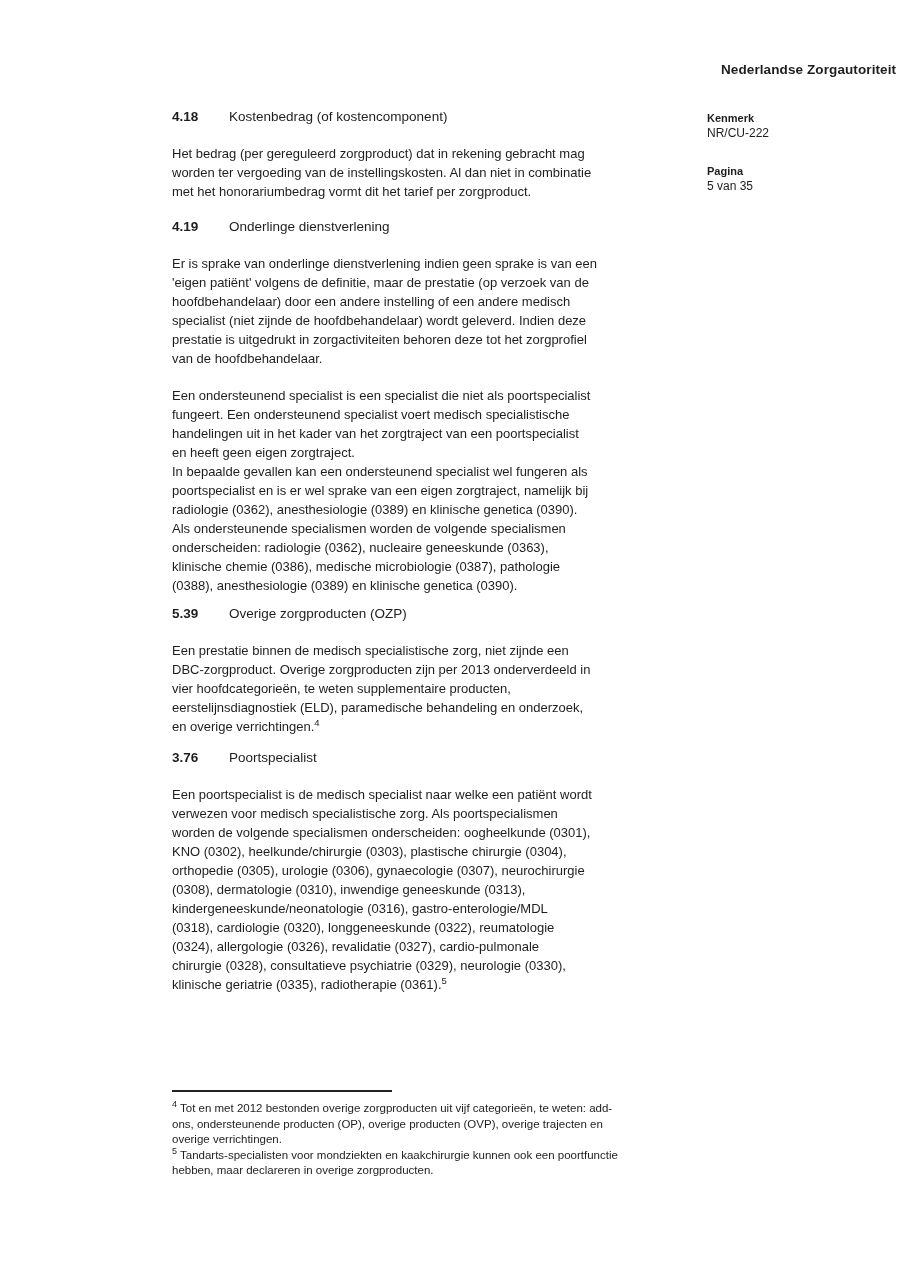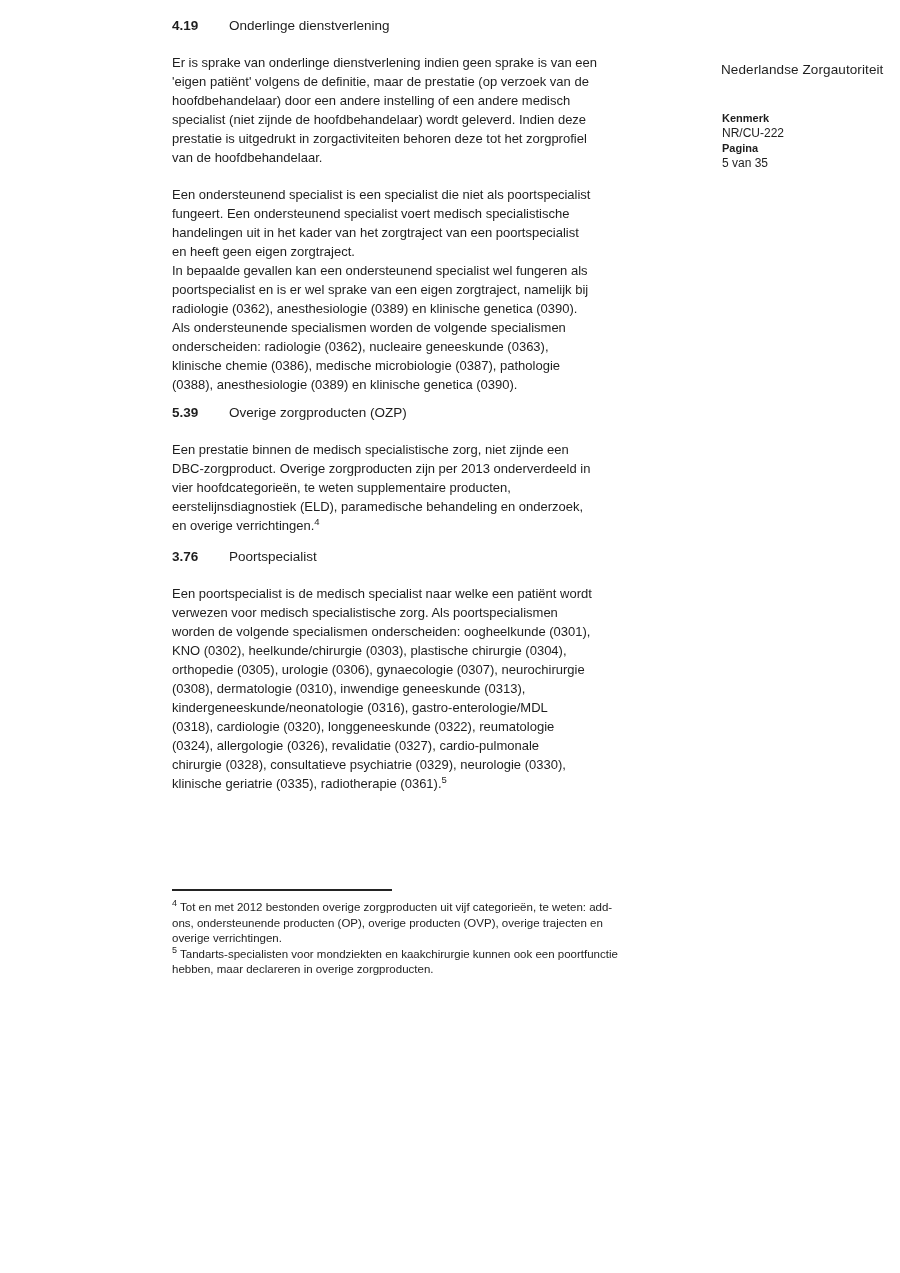--- a/index.html
+++ b/index.html
@@ -14,31 +14,31 @@
     overflow: hidden;
   }
   .page { position: absolute; inset: 0; background: #ffffff; }
 
   
   .brand {
     position: absolute;
     left: 686px;
     top: 62px;
     font-size: 13.5px;
-    font-weight: normal;
+    font-weight: bold;
     letter-spacing: 0.1px;
     white-space: nowrap;
     padding-left: 35px;
   }
 
   
-  .meta { position: absolute; left: 722px; top: 112px; width: 160px; }
+  .meta { position: absolute; left: 707px; top: 112px; width: 160px; }
   .meta-label { font-size: 11px; font-weight: bold; line-height: 13px; }
   .meta-value { font-size: 12px; line-height: 15px; margin-top: 1px; }
-  .meta-label.gap { margin-top: 1px; }
+  .meta-label.gap { margin-top: 24px; }
 
   
   .content { position: absolute; left: 172px; top: 0; width: 510px; }
   h2 {
     margin: 0;
     font-size: 13.5px;
     font-weight: normal;
     line-height: 18px;
     white-space: nowrap;
   }
@@ -82,20 +82,24 @@
   <aside class="meta">
     <div class="meta-label">Kenmerk</div>
     <div class="meta-value">NR/CU-222</div>
     <div class="meta-label gap">Pagina</div>
     <div class="meta-value">5 van 35</div>
   </aside>
 
   <main class="content">
 
     <section class="sec s1">
+      <h2><span class="num">4.18</span><span class="ttl">Kostenbedrag (of kostencomponent)</span></h2>
+      <p class="body"><span>Het bedrag (per gereguleerd zorgproduct) dat in rekening gebracht mag
+worden ter vergoeding van de instellingskosten. Al dan niet in combinatie
+met het honorariumbedrag vormt dit het tarief per zorgproduct.</span><sup class="fnref"></sup></p>
     </section>
 
     <section class="sec s2">
       <h2><span class="num">4.19</span><span class="ttl">Onderlinge dienstverlening</span></h2>
       <p class="body"><span>Er is sprake van onderlinge dienstverlening indien geen sprake is van een
 'eigen patiënt' volgens de definitie, maar de prestatie (op verzoek van de
 hoofdbehandelaar) door een andere instelling of een andere medisch
 specialist (niet zijnde de hoofdbehandelaar) wordt geleverd. Indien deze
 prestatie is uitgedrukt in zorgactiviteiten behoren deze tot het zorgprofiel
 van de hoofdbehandelaar.</span><sup class="fnref"></sup></p>

